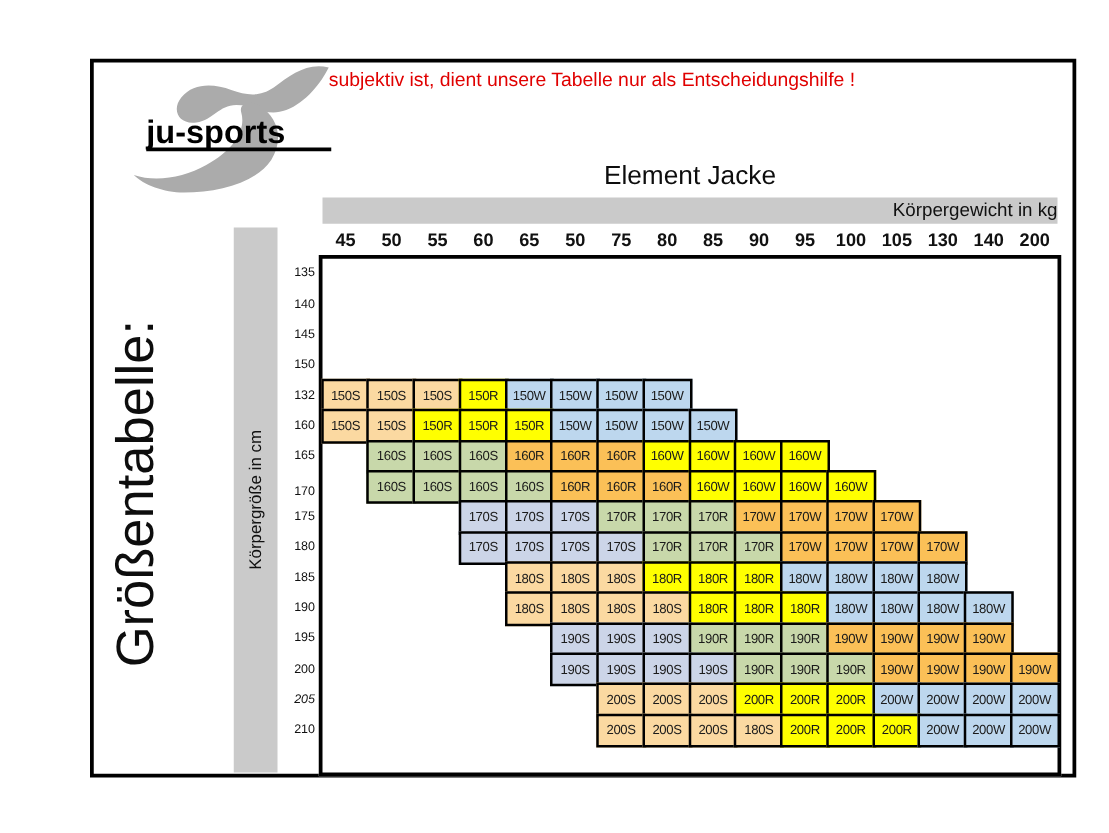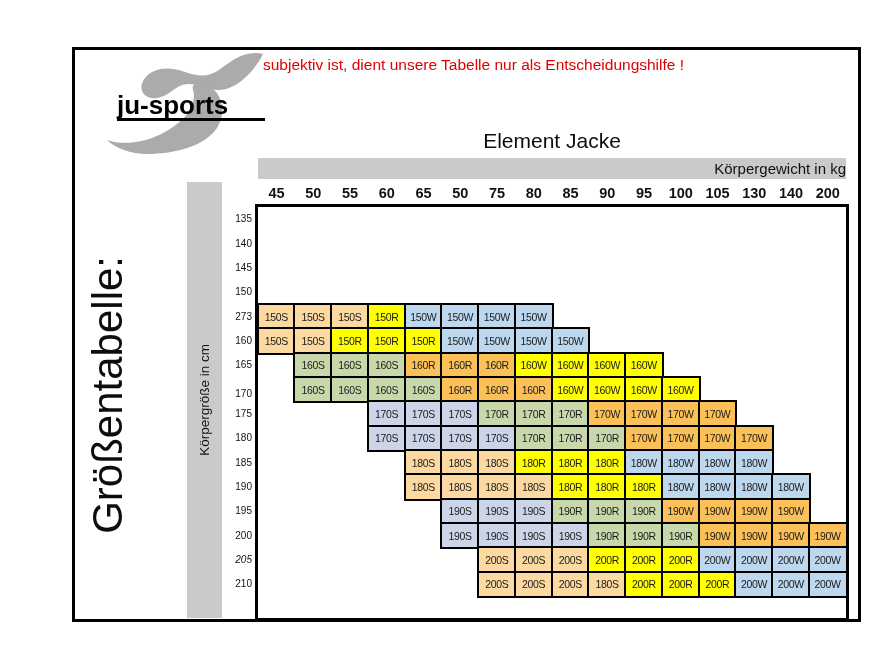--- a/index.html
+++ b/index.html
@@ -75,21 +75,21 @@
 <div id="ybar" class="abs graybar" style="background: rgb(202, 202, 202);">
   <span class="vtext">Körpergröße in cm</span>
 </div>
 
 <div id="tframe" class="abs"></div>
 <div id="rowlabs" class="abs">
     <div class="rowlab" style="top: 210.175px;">135</div>
     <div class="rowlab" style="top: 234.525px;">140</div>
     <div class="rowlab" style="top: 258.875px;">145</div>
     <div class="rowlab" style="top: 283.225px;">150</div>
-    <div class="rowlab" style="top: 307.575px;">273</div>
+    <div class="rowlab" style="top: 307.575px;">132</div>
     <div class="rowlab" style="top: 331.925px;">160</div>
     <div class="rowlab" style="top: 356.275px;">165</div>
     <div class="rowlab" style="top: 385px;">170</div>
     <div class="rowlab" style="top: 404.975px;">175</div>
     <div class="rowlab" style="top: 429.325px;">180</div>
     <div class="rowlab" style="top: 453.675px;">185</div>
     <div class="rowlab" style="top: 478.025px;">190</div>
     <div class="rowlab" style="top: 502.375px;">195</div>
     <div class="rowlab" style="top: 526.725px;">200</div>
     <div class="rowlab" style="top: 551.075px; font-style: italic;">205</div>

